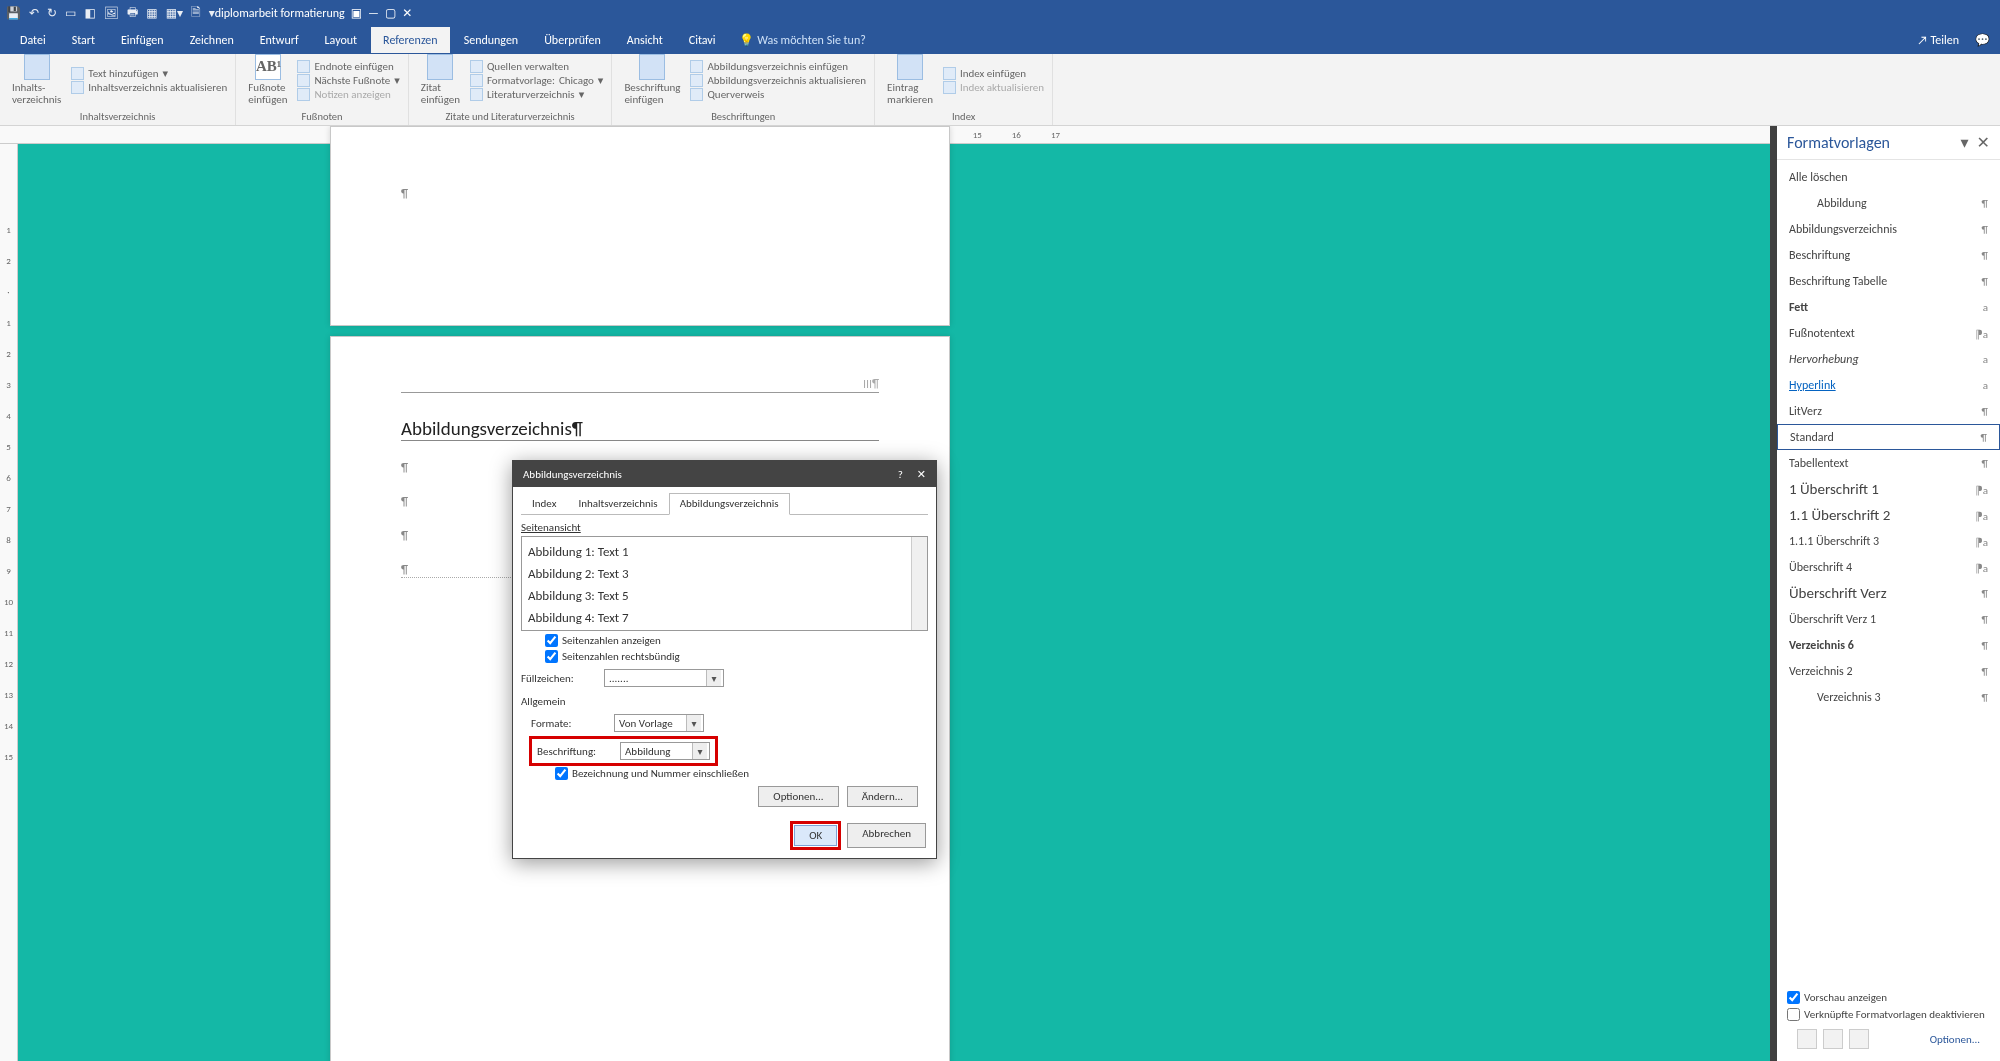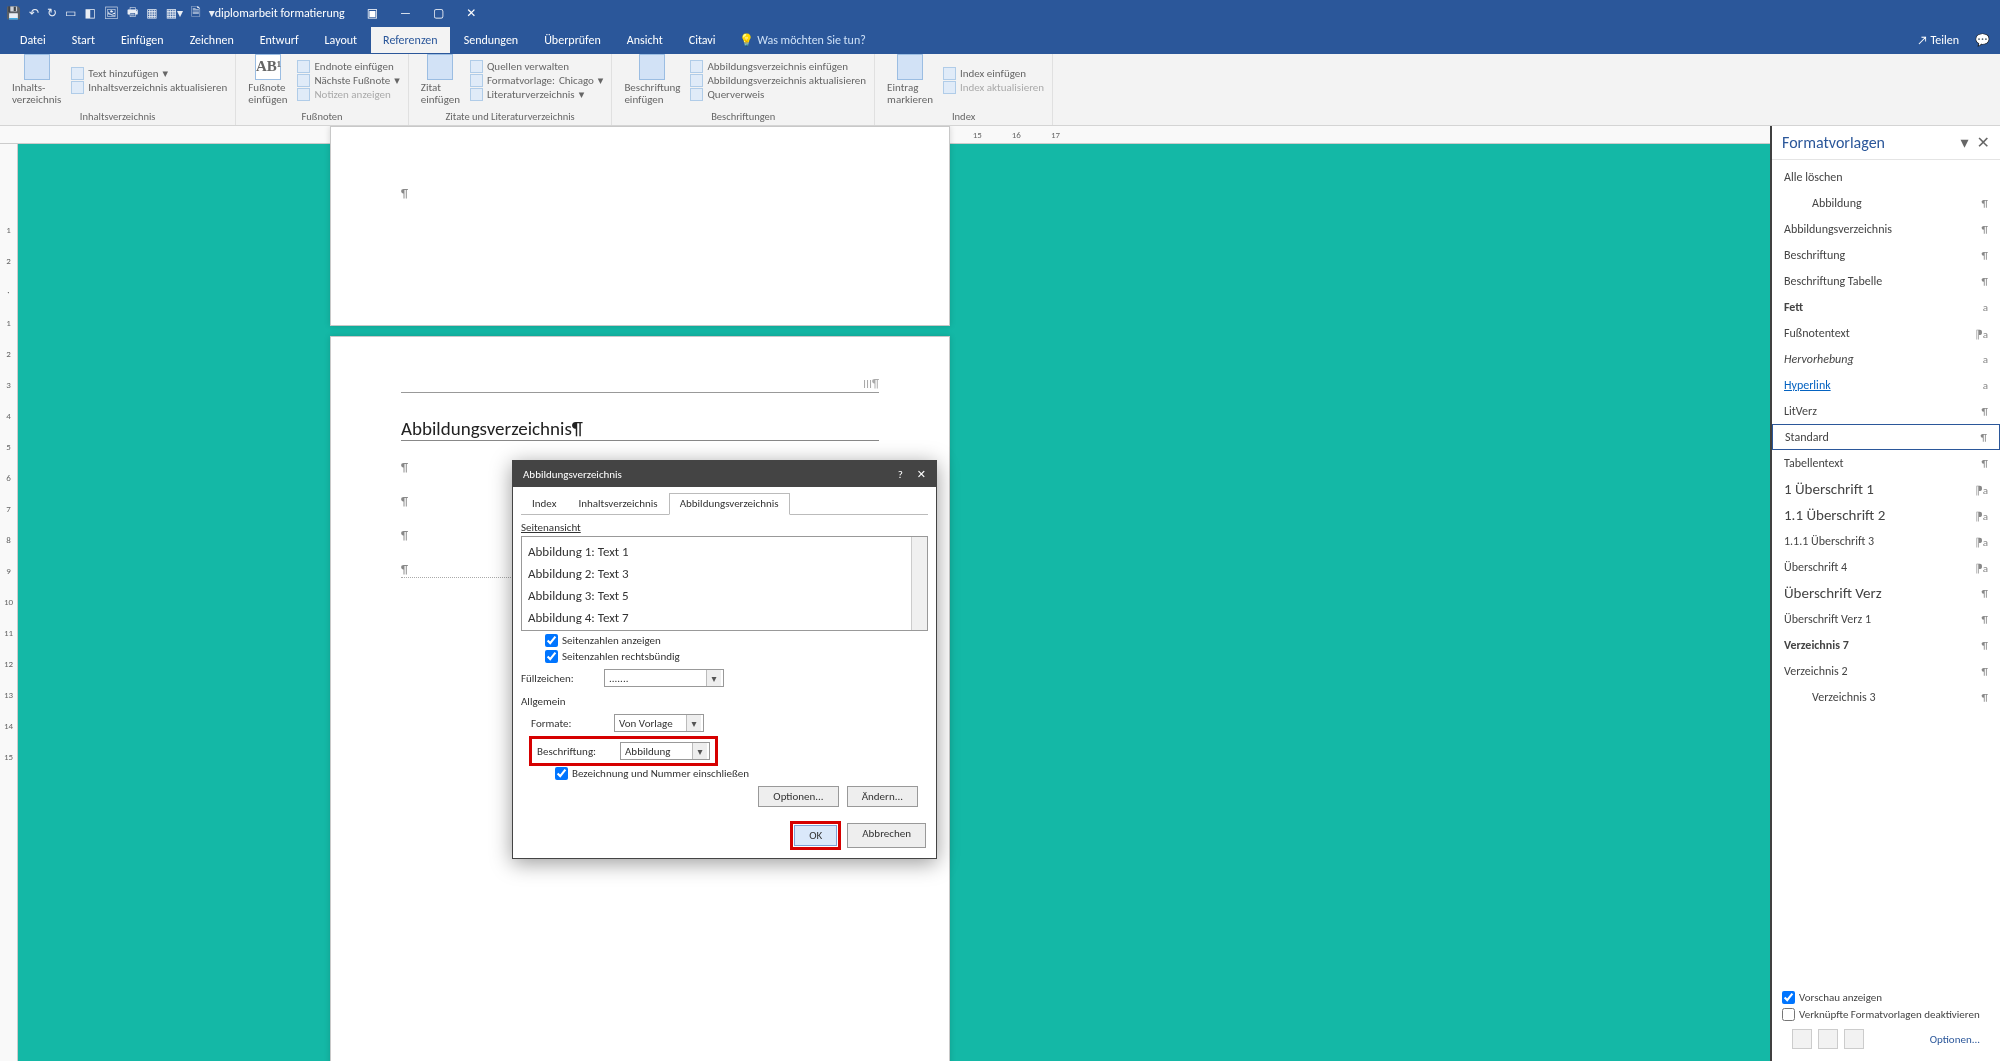--- a/index.html
+++ b/index.html
@@ -1,21 +1,21 @@
 <!DOCTYPE html>
 <html><head>
 <meta charset="utf-8">
 <style>
 *{box-sizing:border-box;margin:0;padding:0;font-family:"Segoe UI",Calibri,sans-serif;}
 body{background:#e6e6e6;width:2000px;height:1061px;overflow:hidden;font-size:12px;color:#444;}
 .titlebar{background:#2b579a;height:26px;display:flex;align-items:center;color:#fff;padding:0 6px;}
 .qat{display:flex;gap:8px;align-items:center;}
 .qat span{opacity:.9;}
 .title-center{flex:1;text-align:center;font-size:12px;}
-.title-right{display:flex;gap:22px;align-items:flex-end;}
+.title-right{display:flex;gap:6px;align-items:flex-end;}
 .menubar{background:#2b579a;height:28px;display:flex;align-items:center;color:#fff;padding-left:8px;gap:2px;}
 .menubar .tab{padding:6px 12px;font-size:12px;cursor:pointer;}
 .menubar .tab.active{background:#f3f3f3;color:#2b579a;}
 .menubar .tell{color:#cde0f7;margin-left:10px;}
 .menubar .right{margin-left:auto;display:flex;gap:16px;align-items:center;margin-right:10px;}
 .ribbon{background:#f3f3f3;height:72px;display:flex;border-bottom:1px solid #d4d4d4;}
 .group{border-right:1px solid #e0e0e0;padding:2px 8px;display:flex;flex-direction:column;align-items:center;justify-content:flex-end;font-size:11px;color:#666;position:relative;height:100%;}
 .group .body{display:flex;align-items:center;gap:6px;flex:1;}
 .group .glabel{font-size:10.5px;color:#666;margin-top:1px;}
 .bigbtn{display:flex;flex-direction:column;align-items:center;justify-content:center;font-size:11px;line-height:1.15;cursor:pointer;padding:2px 4px;}
@@ -26,21 +26,21 @@
 .work{display:flex;height:calc(1061px - 26px - 28px - 72px);}
 .docarea{flex:1;background:#14b8a6;position:relative;overflow:hidden;}
 .hruler{height:18px;background:#f9f9f9;border-bottom:1px solid #ccc;display:flex;align-items:center;font-size:9px;color:#666;padding-left:330px;gap:30px;white-space:nowrap;}
 .vruler{position:absolute;left:0;top:18px;width:18px;bottom:0;background:#f9f9f9;border-right:1px solid #ccc;display:flex;flex-direction:column;align-items:center;font-size:9px;color:#666;padding-top:80px;gap:20px;}
 .page{position:absolute;left:330px;top:0;width:620px;background:#fff;border:1px solid #c8c8c8;box-shadow:0 0 6px rgba(0,0,0,.15);}
 .page1{height:200px;}
 .page2{height:800px;top:210px;}
 .pcont{padding:40px 70px;font-family:"Times New Roman",serif;color:#222;}
 .heading{font-size:19px;border-bottom:1px solid #888;margin-bottom:10px;}
 .para{color:#888;margin:20px 0;}
-.styles-pane{width:230px;background:#fff;border-left:2px solid #404040;display:flex;flex-direction:column;}
+.styles-pane{width:230px;background:#fff;border-left:7px solid #404040;display:flex;flex-direction:column;}
 .sp-header{height:34px;display:flex;align-items:center;padding:0 10px;font-size:16px;color:#2b579a;border-bottom:1px solid #e4e4e4;}
 .sp-header .tools{margin-left:auto;display:flex;gap:8px;color:#666;cursor:pointer;}
 .sp-item{display:flex;align-items:center;padding:3px 12px;font-size:12px;cursor:pointer;justify-content:space-between;height:26px;}
 .sp-item.sel{border:1px solid #2b579a;}
 .sp-item .mk{color:#888;font-size:11px;}
 .sp-footer{margin-top:auto;padding:8px 10px;font-size:11px;}
 .sp-footer label{display:flex;align-items:center;gap:4px;margin-bottom:4px;}
 .sp-tools{display:flex;gap:6px;align-items:center;padding:4px 10px;}
 .sp-tools .ti{width:20px;height:20px;border:1px solid #ccc;background:#f2f2f2;}
 .dialog{position:absolute;left:512px;top:334px;width:425px;background:#fff;border:1px solid #444;box-shadow:0 4px 20px rgba(0,0,0,.4);font-size:11px;color:#333;}
@@ -426,21 +426,21 @@
           </div>
           <div class="sp-item">
             <span style="font-size:15px;">Überschrift Verz</span>
             <span class="mk">¶</span>
           </div>
           <div class="sp-item">
             <span style="">Überschrift Verz 1</span>
             <span class="mk">¶</span>
           </div>
           <div class="sp-item">
-            <span style="font-weight:bold;">Verzeichnis 7</span>
+            <span style="font-weight:bold;">Verzeichnis 6</span>
             <span class="mk">¶</span>
           </div>
           <div class="sp-item">
             <span style="">Verzeichnis 2</span>
             <span class="mk">¶</span>
           </div>
           <div class="sp-item">
             <span style="padding-left:28px;">Verzeichnis 3</span>
             <span class="mk">¶</span>
           </div>

